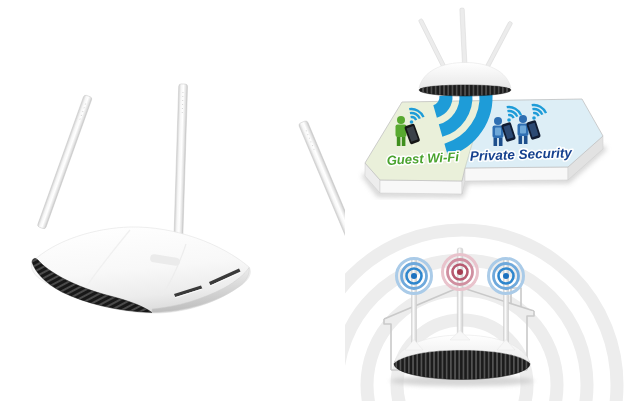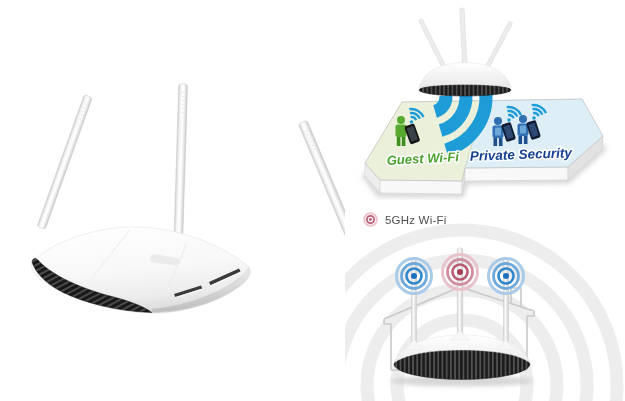--- a/index.html
+++ b/index.html
@@ -249,24 +249,16 @@
       </g>
       <g fill="none">
         <circle cx="161" cy="76" r="3" fill="#1d72c0"></circle>
         <circle cx="161" cy="76" r="7.5" stroke="#2e86cd" stroke-width="2.6"></circle>
         <circle cx="161" cy="76" r="12.5" stroke="#6fa9dc" stroke-width="2.8"></circle>
         <circle cx="161" cy="76" r="17.5" stroke="#aacbe8" stroke-width="3"></circle>
       </g>
     </svg>
 
     <div class="legend">
-      <div class="legend-row">
-        <svg width="15" height="15">
-          <circle cx="7.5" cy="7.5" r="6.3" fill="#ffffff" stroke-width="2" stroke="#eec3cc"></circle>
-          <circle cx="7.5" cy="7.5" r="3.6" fill="none" stroke-width="1.8" stroke="#bc5d73"></circle>
-          <circle cx="7.5" cy="7.5" r="1.4" fill="#bc5d73"></circle>
-        </svg>
-        <span class="legend-label">5GHz Wi-Fi</span>
-      </div>
     </div>
   </div>
 
 </div>
 
 </body></html>

